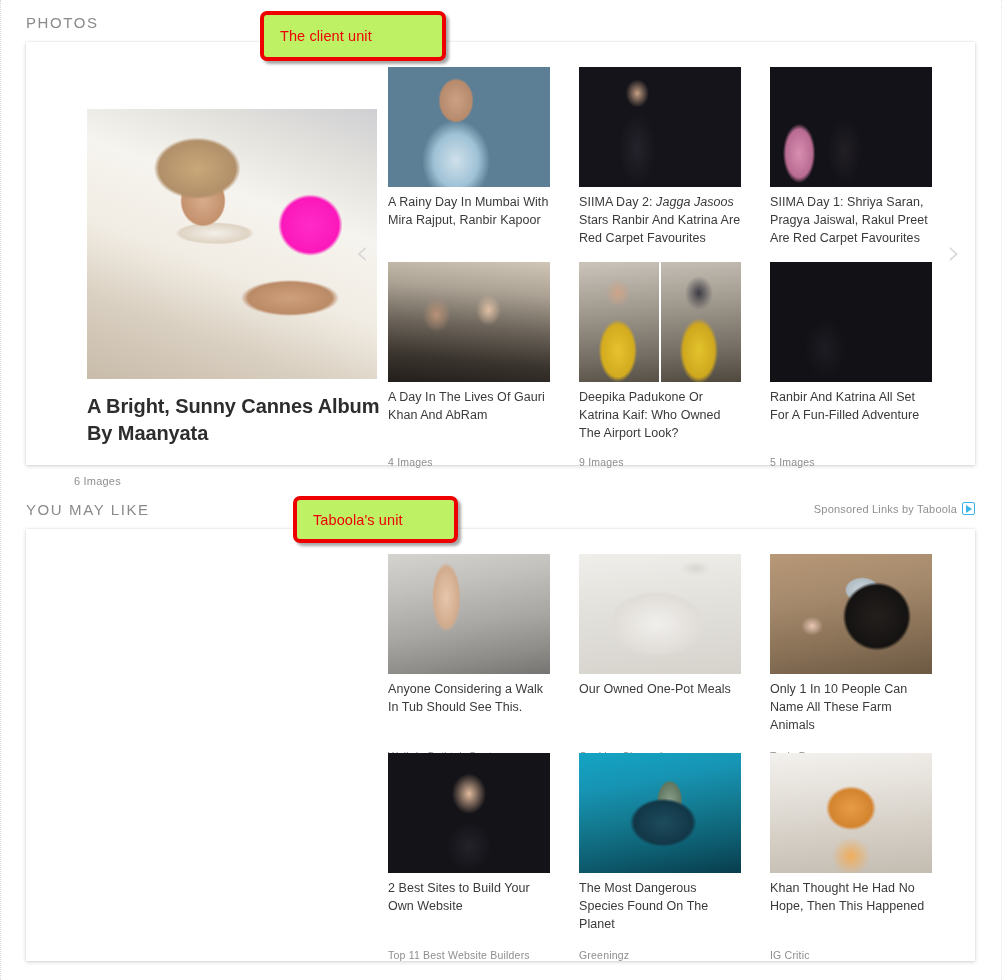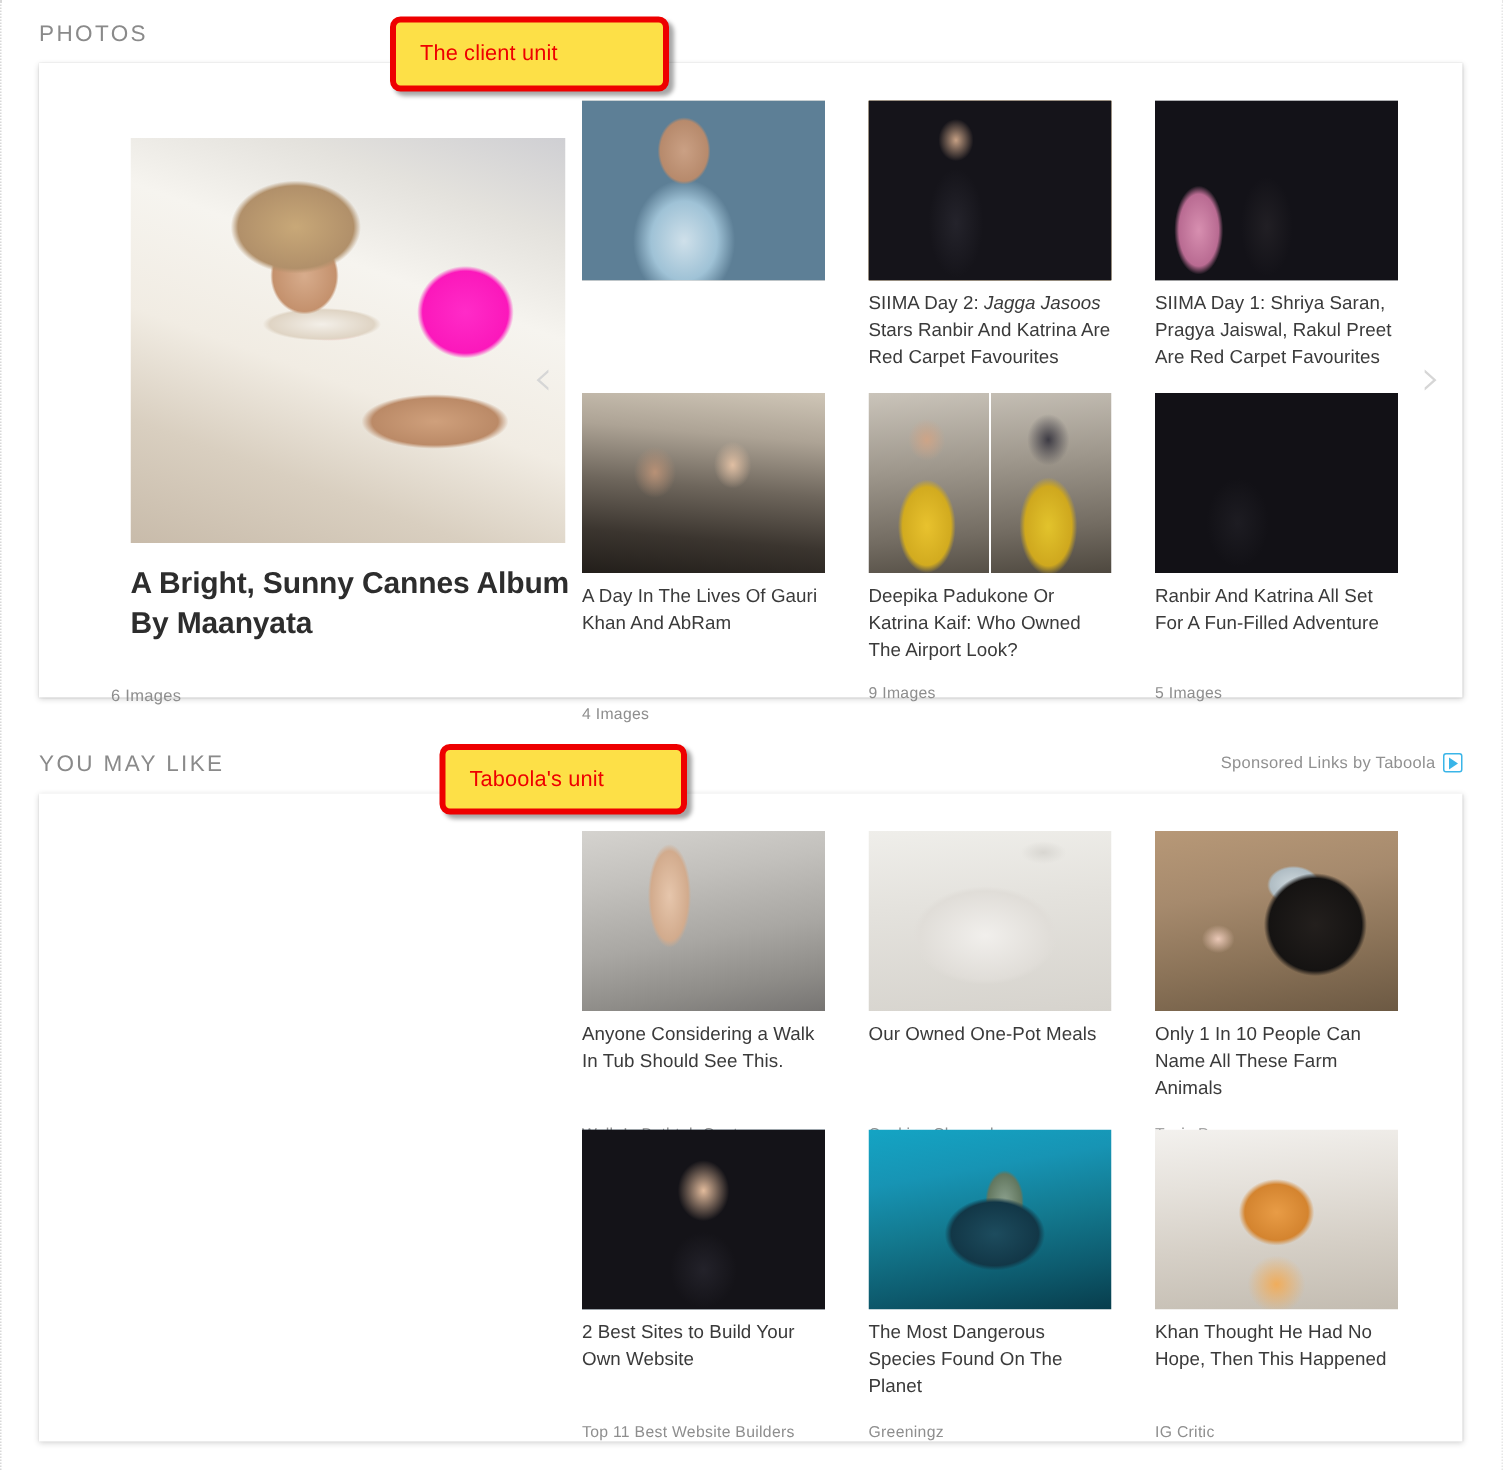--- a/index.html
+++ b/index.html
@@ -88,21 +88,21 @@
     letter-spacing: -.1px;
   }
   .featured .meta {
     position: absolute;
     left: 0;
     font-size: 11px;
     color: #8e8e8e;
     letter-spacing: .2px;
   }
 
-  #photos-featured  { left: 48px; top: 50px; padding-left: 13px; }
+  #photos-featured  { left: 48px; top: 67px; padding-left: 13px; }
   #photos-featured .meta  { top: 366px; }
 
   
   .grid-item { position: absolute; width: 162px; }
   .grid-item .thumb {
     width: 162px; height: 120px;
     overflow: hidden;
     position: relative;
   }
   .grid-item .title {
@@ -131,21 +131,21 @@
     font-family: "DejaVu Sans", sans-serif;
     font-weight: 300;
     user-select: none;
   }
   #arrow-prev { left: 349px; top: 230px; }
   #arrow-next { left: 941px; top: 230px; }
 
   
   .callout {
     position: absolute;
-    background: #fde047;
+    background: #bef264;
     border: 4px solid #ee0000;
     border-radius: 7px;
     box-shadow: 3px 3px 3px rgba(0,0,0,0.35);
     display: flex;
     align-items: center;
     padding-left: 16px;
     color: #ee0000;
     font-size: 14.5px;
     letter-spacing: .1px;
   }
@@ -282,20 +282,21 @@
       <div class="ph ph-cannes"></div>
     </div>
     <div class="title">A Bright, Sunny Cannes Album By Maanyata</div>
     <div class="meta">6 Images</div>
   </div>
 
   <div class="grid-item" style="left:362px; top:25px;">
     <div class="thumb">
         <div class="ph ph-mumbai"></div>
       </div>
+    <div class="title">A Rainy Day In Mumbai With Mira Rajput, Ranbir Kapoor</div>
     <div class="meta" style="top:194px;">7 Images</div>
   </div>
 
   <div class="grid-item" style="left:553px; top:25px;">
     <div class="thumb">
         <div class="ph ph-siima2"></div>
       </div>
     <div class="title"><span>SIIMA Day 2: </span><i>Jagga Jasoos</i><span> Stars Ranbir And Katrina Are Red Carpet Favourites</span></div>
     <div class="meta" style="top:194px;">11 Images</div>
   </div>
@@ -306,21 +307,21 @@
       </div>
     <div class="title">SIIMA Day 1: Shriya Saran, Pragya Jaiswal, Rakul Preet Are Red Carpet Favourites</div>
     <div class="meta" style="top:194px;">21 Images</div>
   </div>
 
   <div class="grid-item" style="left:362px; top:220px;">
     <div class="thumb">
         <div class="ph ph-gauri"></div>
       </div>
     <div class="title">A Day In The Lives Of Gauri Khan And AbRam</div>
-    <div class="meta" style="top:208px;">4 Images</div>
+    <div class="meta" style="top:194px;">4 Images</div>
   </div>
 
   <div class="grid-item" style="left:553px; top:220px;">
     <div class="thumb">
         <div class="ph ph-airport"></div>
       </div>
     <div class="title">Deepika Padukone Or Katrina Kaif: Who Owned The Airport Look?</div>
     <div class="meta" style="top:194px;">9 Images</div>
   </div>
 

